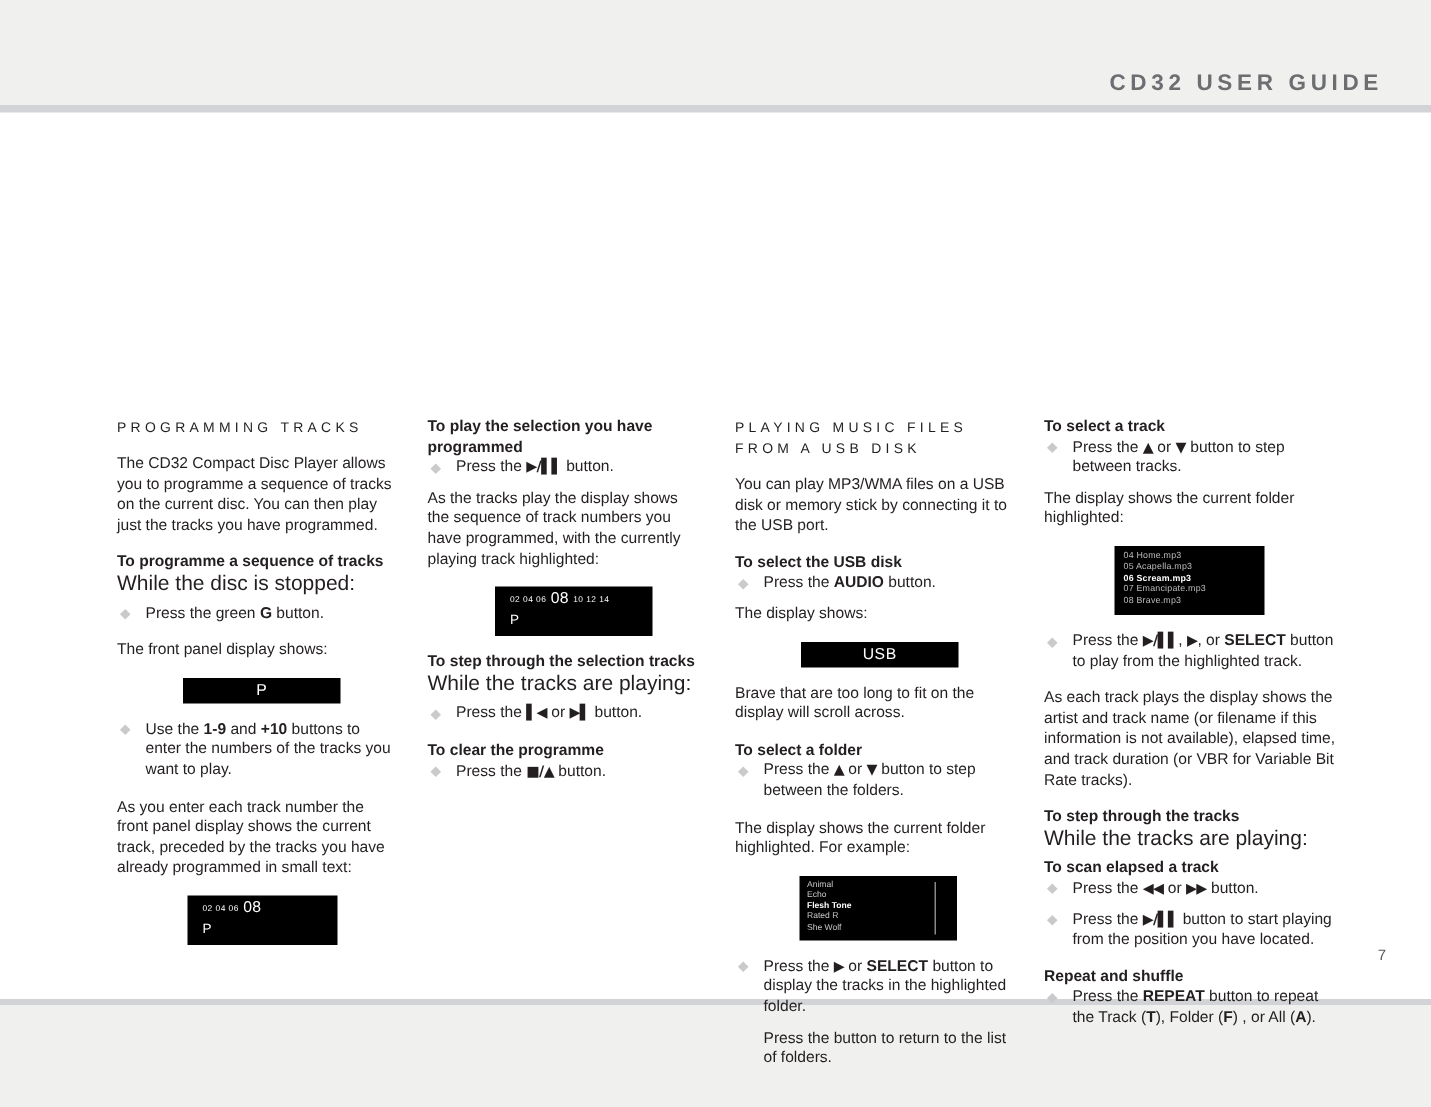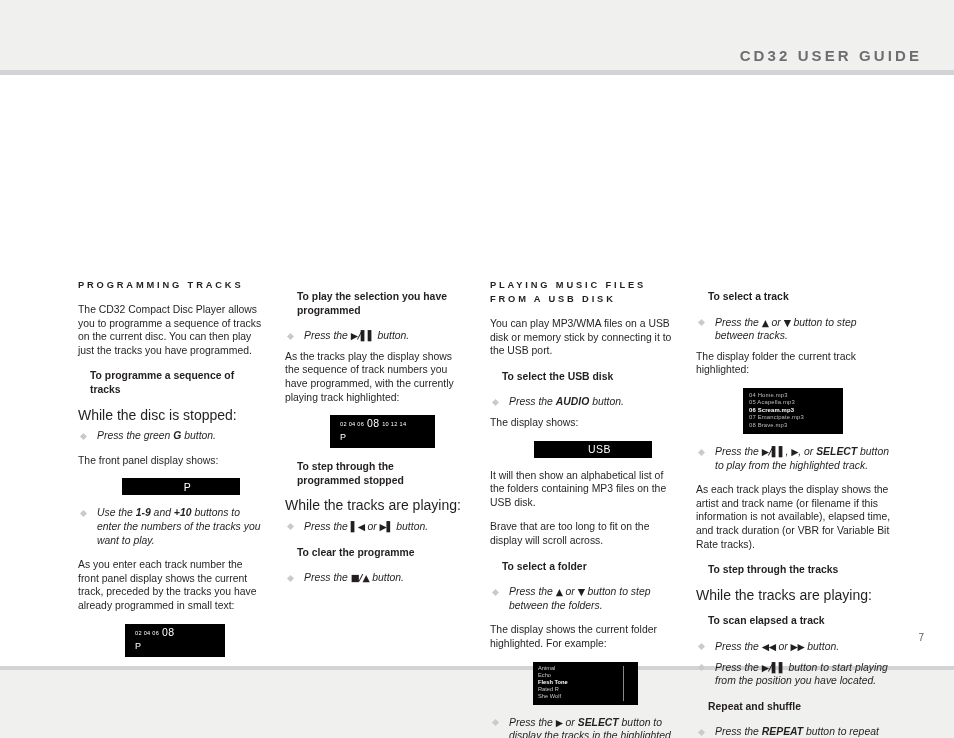--- a/index.html
+++ b/index.html
@@ -75,53 +75,52 @@
     width: 184px;
   }
   .col-1 { left: 0; }
   .col-2 { left: 207px; }
   .col-3 { left: 412px; width: 190px; }
   .col-4 { left: 618px; width: 200px; }
 
   
   .section-title {
     font-size: 9.3px;
-    font-weight: bold;
+    font-weight: normal;
     letter-spacing: 2.85px;
     color: #231f20;
     margin: 0 0 11px 0;
     line-height: 14px;
     text-transform: uppercase;
   }
   p.body {
     font-size: 10.4px;
     line-height: 13.6px;
     margin: 0 0 11px 0;
     color: #231f20;
   }
   h3.sub {
     font-size: 10.4px;
     font-weight: bold;
     line-height: 13.6px;
-    margin: 12px;
+    margin: 0;
     color: #231f20;
   }
   p.lead {
     font-size: 14px;
     line-height: 13.6px;
     margin: 0 0 7px 0;
     color: #231f20;
   }
 
   
   ul.bullets {
     list-style: none;
     margin: 0 0 11px 0;
     padding: 0;
-    font-style: italic;
   }
   ul.bullets.tightlist { margin-bottom: 7px; }
   ul.bullets li {
     position: relative;
     padding-left: 19px;
     font-size: 10.4px;
     line-height: 13.6px;
     margin-bottom: 7px;
     color: #231f20;
   }
@@ -143,21 +142,20 @@
     font-size: 9.5px;
     letter-spacing: -0.4px;
   }
 
   
   .lcd {
     background: #000000;
     color: #ffffff;
     position: relative;
     margin: 0 0 11px 0;
-    padding-left: 13px;
   }
   .lcd-center {
     width: 105px;
     height: 17px;
     margin-left: 44px;
     display: flex;
     align-items: center;
     justify-content: center;
     font-size: 10.5px;
     letter-spacing: 0.4px;
@@ -296,21 +294,21 @@
 
     <div class="lcd lcd-prog lcd-prog-wide">
       <div class="trackline">
         <span class="sm">02 04 06</span>
         <span class="big">08</span>
         <span class="sm">10 12 14</span>
       </div>
       <div class="pmark">P</div>
     </div>
 
-    <h3 class="sub">To step through the programmed stopped</h3>
+    <h3 class="sub">To step through the selection tracks</h3>
     <p class="lead">While the tracks are playing:</p>
     <ul class="bullets">
       <li><span class="dot"></span>Press the <span class="glyph">▌◀</span> or <span class="glyph">▶▌</span> button.</li>
     </ul>
 
     <h3 class="sub">To clear the programme</h3>
     <ul class="bullets tightlist">
       <li><span class="dot"></span>Press the <span class="glyph">■/▲</span> button.</li>
     </ul>
 
@@ -326,21 +324,20 @@
     <ul class="bullets tightlist">
       <li><span class="dot"></span>Press the <b>AUDIO</b> button.</li>
     </ul>
 
     <p class="body">The display shows:</p>
 
     <div class="lcd lcd-center">
       <span>USB</span>
     </div>
 
-    <p class="body">It will then show an alphabetical list of the folders containing MP3 files on the USB disk.</p>
     <p class="body">Brave that are too long to fit on the display will scroll across.</p>
 
     <h3 class="sub">To select a folder</h3>
     <ul class="bullets">
       <li><span class="dot"></span>Press the <span class="glyph">▲</span> or <span class="glyph">▼</span> button to step between the folders.</li>
     </ul>
 
     <p class="body">The display shows the current folder highlighted. For example:</p>
 
     <div class="lcd lcd-list">
@@ -359,21 +356,21 @@
 
   </div>
 
   <div class="col col-4">
 
     <h3 class="sub">To select a track</h3>
     <ul class="bullets tightlist">
       <li><span class="dot"></span>Press the <span class="glyph">▲</span> or <span class="glyph">▼</span> button to step between tracks.</li>
     </ul>
 
-    <p class="body">The display folder the current track highlighted:</p>
+    <p class="body">The display shows the current folder highlighted:</p>
 
     <div class="lcd lcd-tracks">
       <div class="row">04 Home.mp3</div>
       <div class="row">05 Acapella.mp3</div>
       <div class="row sel">06 Scream.mp3</div>
       <div class="row">07 Emancipate.mp3</div>
       <div class="row">08 Brave.mp3</div>
     </div>
 
     <ul class="bullets">

